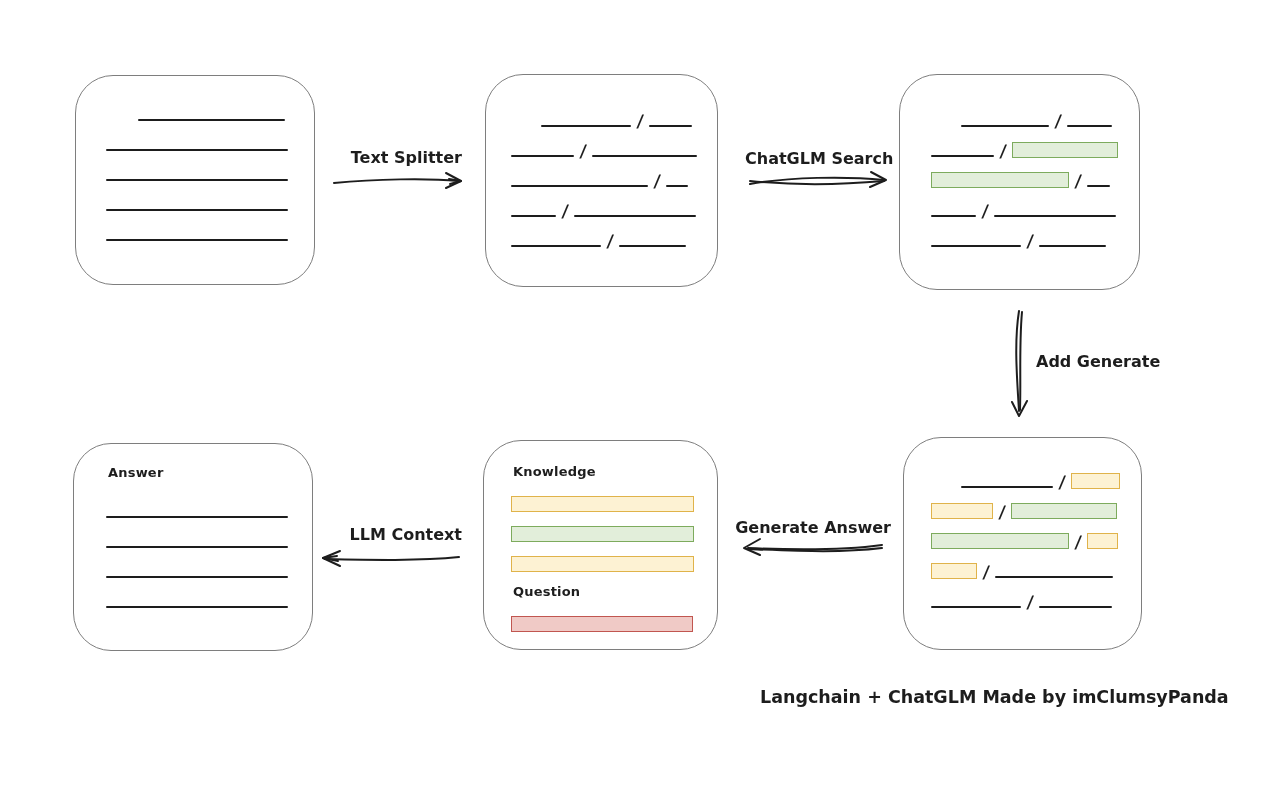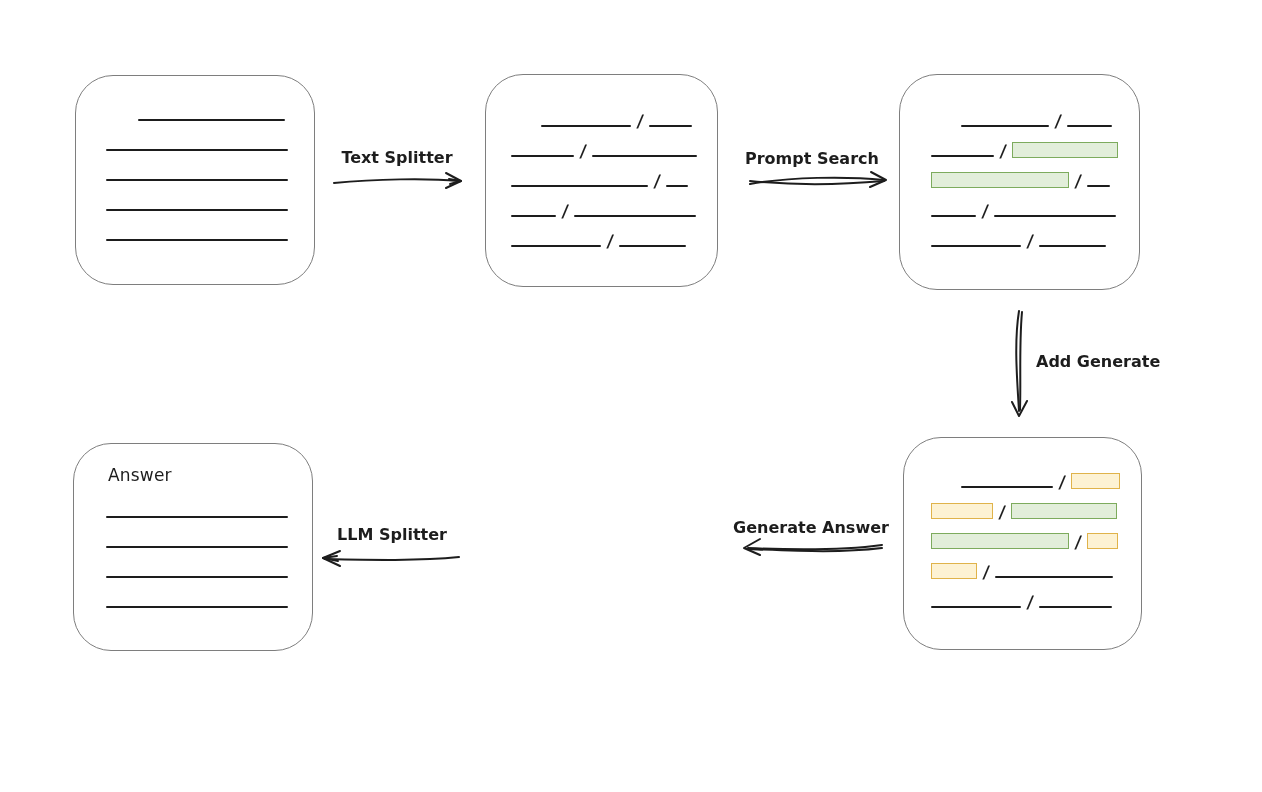--- a/index.html
+++ b/index.html
@@ -16,22 +16,22 @@
   .row{display:flex;align-items:flex-end;height:30px;}
   .seg-line{height:2px;background:var(--ink,#1d1d1d);border-radius:1px;margin-bottom:1px;}
   .seg-rect{height:16px;box-sizing:border-box;border:1.6px solid;}
   .seg-rect.green{background:var(--green-fill,#e2eeda);border-color:var(--green-border,#7dab5d);}
   .seg-rect.yellow{background:var(--yellow-fill,#fdf2d3);border-color:var(--yellow-border,#e0b34a);}
   .seg-rect.red{background:var(--red-fill,#f0cac6);border-color:var(--red-border,#c15650);}
   .slash{
     font-size:17px;font-weight:600;line-height:1;margin:0 6px;position:relative;top:2px;
     transform:skewX(-6deg);color:var(--ink,#1d1d1d);
   }
-  .box-title{position:absolute;font-size:17px;font-weight:400;letter-spacing:.2px;white-space:nowrap;}
-  .arrow-label{position:absolute;font-size:16px;font-weight:600;text-align:center;white-space:nowrap;}
+  .box-title{position:absolute;font-size:13px;font-weight:700;letter-spacing:.2px;white-space:nowrap;}
+  .arrow-label{position:absolute;font-size:16px;font-weight:600;text-align:right;white-space:nowrap;}
   #arrow-layer{position:absolute;left:0;top:0;pointer-events:none;}
   #arrow-layer path{fill:none;stroke:var(--ink,#1d1d1d);stroke-width:2;stroke-linecap:round;stroke-linejoin:round;}
   .caption{position:absolute;font-size:17.5px;font-weight:600;text-align:center;white-space:nowrap;}
 </style>
 </head>
 <body>
 
 <div id="canvas">
 
   <div class="box" style="left:75px;top:75px;width:240px;height:210px;">
@@ -125,20 +125,40 @@
         </div>
         <div class="row">
           <div class="seg-line" style="width: 182px;"></div>
         </div>
         <div class="row">
           <div class="seg-line" style="width: 182px;"></div>
         </div>
       </div>
   </div>
 
+  <div class="box" style="left:483px;top:440px;width:235px;height:210px;">
+    <div class="box-title" style="left:29px;top:23px;">Knowledge</div>
+    <div class="rows" style="left:27px;top:41px;">
+        <div class="row">
+          <div class="seg-rect yellow" style="width: 183px;"></div>
+        </div>
+        <div class="row">
+          <div class="seg-rect green" style="width: 183px;"></div>
+        </div>
+        <div class="row">
+          <div class="seg-rect yellow" style="width: 183px;"></div>
+        </div>
+      </div>
+    <div class="box-title" style="left:29px;top:143px;">Question</div>
+    <div class="rows" style="left:27px;top:161px;">
+        <div class="row">
+          <div class="seg-rect red" style="width: 182px;"></div>
+        </div>
+      </div>
+  </div>
 
   <div class="box" style="left:903px;top:437px;width:239px;height:213px;">
     <div class="rows" style="left:27px;top:21px;">
         <div class="row">
           <div class="seg-line" style="width: 92px; margin-left: 30px;"></div>
           <span class="slash">/</span>
           <div class="seg-rect yellow" style="width: 49px;"></div>
         </div>
         <div class="row">
           <div class="seg-rect yellow" style="width: 62px;"></div>
@@ -185,18 +205,19 @@
       <path d="M760,539 L744,548 L760,555"></path>
     </g>
     <g>
       <path d="M459,557 C420,561 372,560 325,559"></path>
       <path d="M340,551 L323,558 L340,566"></path>
       <path d="M337,556 L323,558 L338,561"></path>
     </g>
   </svg>
 
   <div class="arrow-label" style="left:332px;top:148px;width:130px;">Text Splitter</div>
-  <div class="arrow-label" style="left:745px;top:149px;width:130px;">Prompt Search</div>
+  <div class="arrow-label" style="left:745px;top:149px;width:130px;">ChatGLM Search</div>
   <div class="arrow-label" style="left:1036px;top:352px;text-align:left;">Add Generate</div>
   <div class="arrow-label" style="left:731px;top:518px;width:160px;">Generate Answer</div>
-  <div class="arrow-label" style="left:322px;top:525px;width:140px;">LLM Splitter</div>
-
+  <div class="arrow-label" style="left:322px;top:525px;width:140px;">LLM Context</div>
+
+  <div class="caption" style="left:760px;top:687px;width:440px;">Langchain + ChatGLM Made by imClumsyPanda</div>
 </div>
 
 </body></html>

